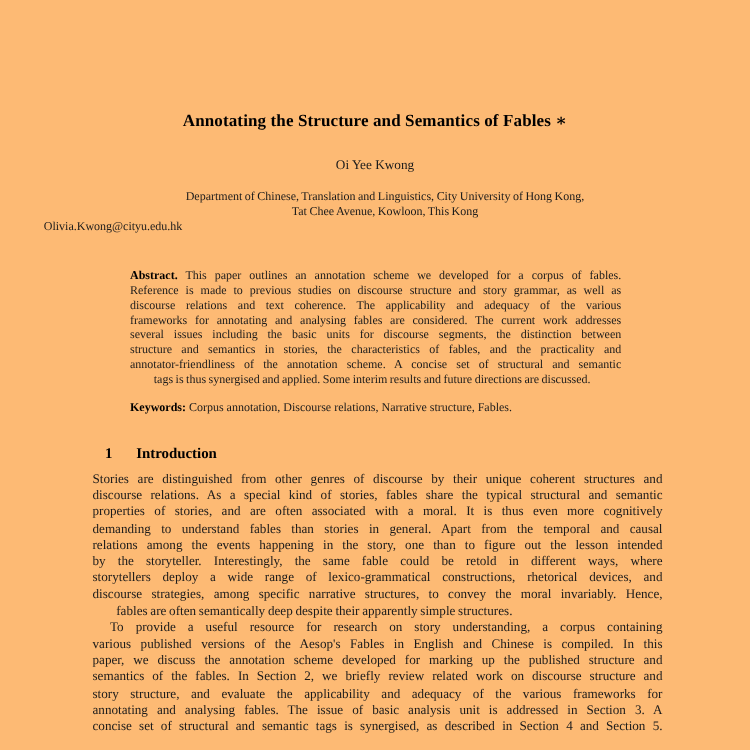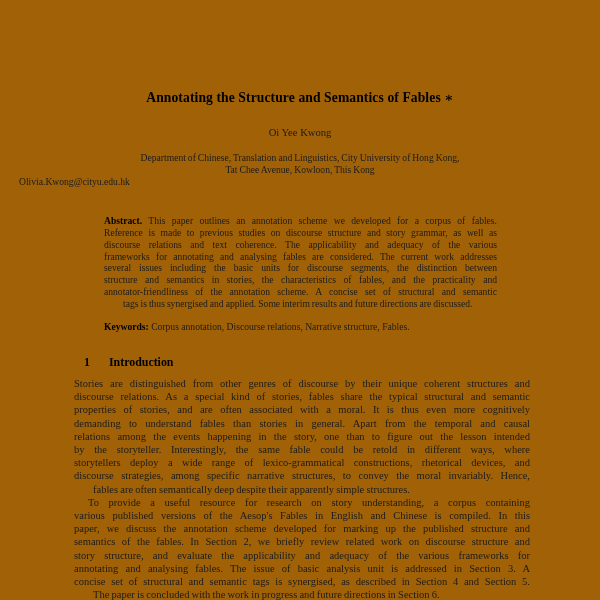--- a/index.html
+++ b/index.html
@@ -5,40 +5,40 @@
   html, body { margin: 0; padding: 0; background: #ffffff; }
   body {
     width: 600px; height: 600px;
     font-family: "Liberation Serif", "DejaVu Serif", serif;
     color: #1b1b1b;
     overflow: hidden;
   }
   .page {
     position: relative;
     width: 600px; height: 600px;
-    background: #a16207;
+    background: #fdba74;
   }
   .title {
     position: absolute; top: 89px; left: 0; right: 0;
     margin: 0;
     text-align: center;
     font-size: 13.6px; font-weight: bold;
     color: #000;
     letter-spacing: 0.1px;
   }
   .author {
     position: absolute; top: 127px; left: 0; right: 0;
     text-align: center;
     font-size: 10.6px;
   }
   .affiliation {
     position: absolute; top: 152px; left: 0; right: 0;
     font-size: 9.6px; line-height: 11.9px;
   }
-  .affiliation .jline { text-align: center; text-align-last: center; }
+  .affiliation .jline { text-align: center; text-align-last: center; margin-left: 16px; }
   .abstract {
     position: absolute; top: 215px; left: 104px; width: 393px;
     font-size: 9.6px; line-height: 11.85px;
   }
   .keywords {
     position: absolute; top: 321px; left: 104px; width: 393px;
     font-size: 9.6px;
   }
   .lbl, .keywords b { font-weight: bold; color: #000; }
   .section-heading {
@@ -106,17 +106,16 @@
         <div class="jline jlast">fables are often semantically deep despite their apparently simple structures.</div>
       </div>
     <div class="para indent-first">
         <div class="jline">To provide a useful resource for research on story understanding, a corpus containing</div>
         <div class="jline">various published versions of the Aesop's Fables in English and Chinese is compiled.  In this</div>
         <div class="jline">paper, we discuss the annotation scheme developed for marking up the published structure and</div>
         <div class="jline">semantics of the fables.  In Section 2, we briefly review related work on discourse structure and</div>
         <div class="jline">story structure, and evaluate the applicability and adequacy of the various frameworks for</div>
         <div class="jline">annotating and analysing fables.  The issue of basic analysis unit is addressed in Section 3.  A</div>
         <div class="jline">concise set of structural and semantic tags is synergised, as described in Section 4 and Section 5.</div>
-        <div class="jline jlast">The paper is concluded with the work in progress and future directions in Section 6.</div>
       </div>
   </div>
 
 </div>
 
 </body></html>

